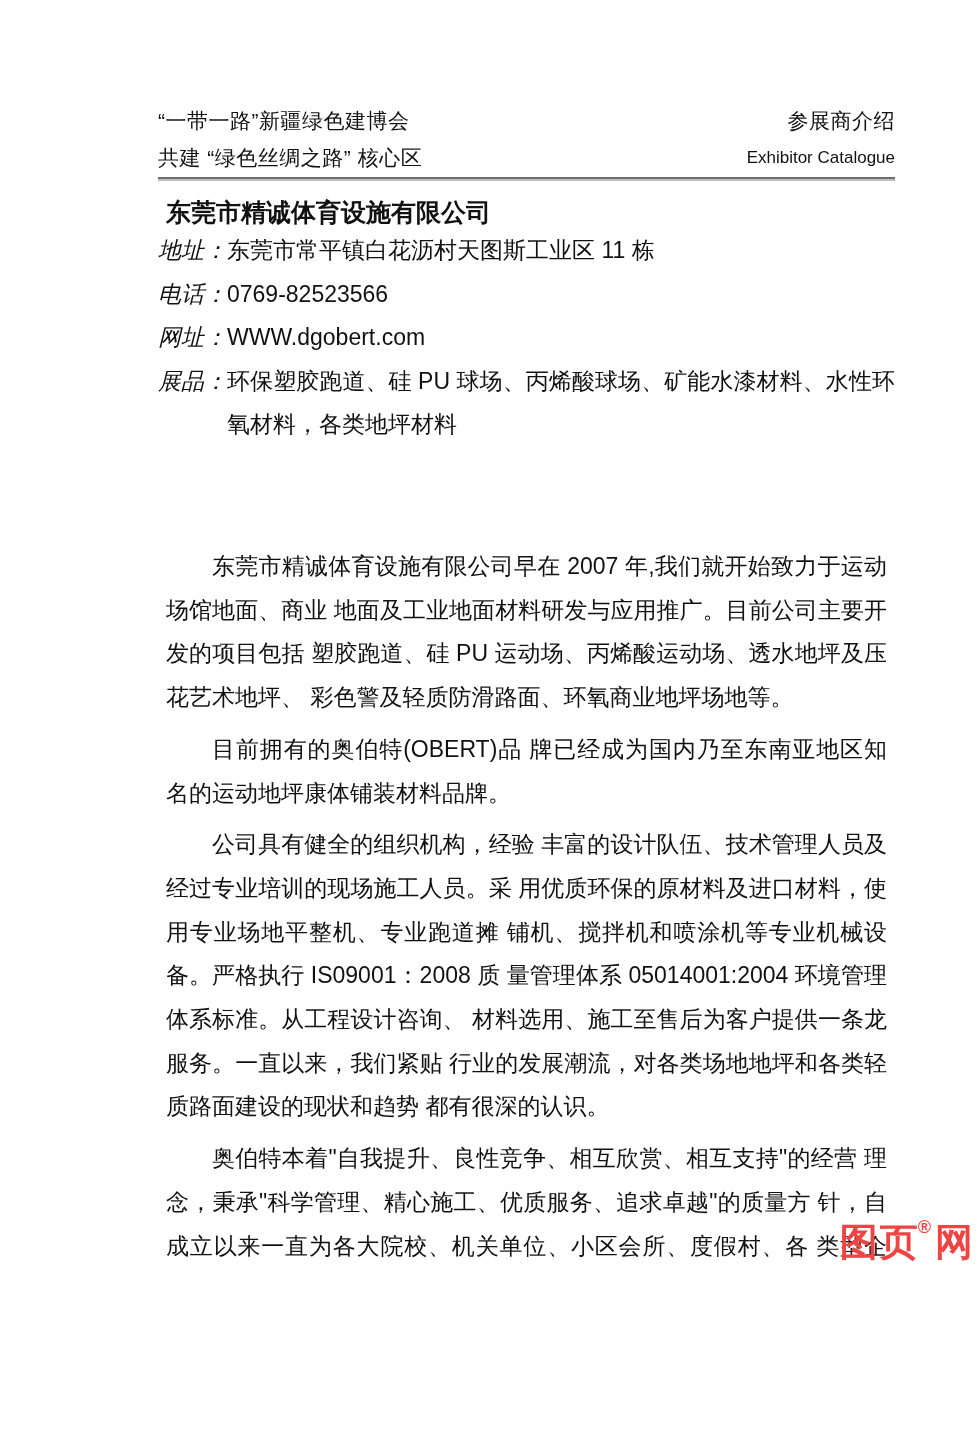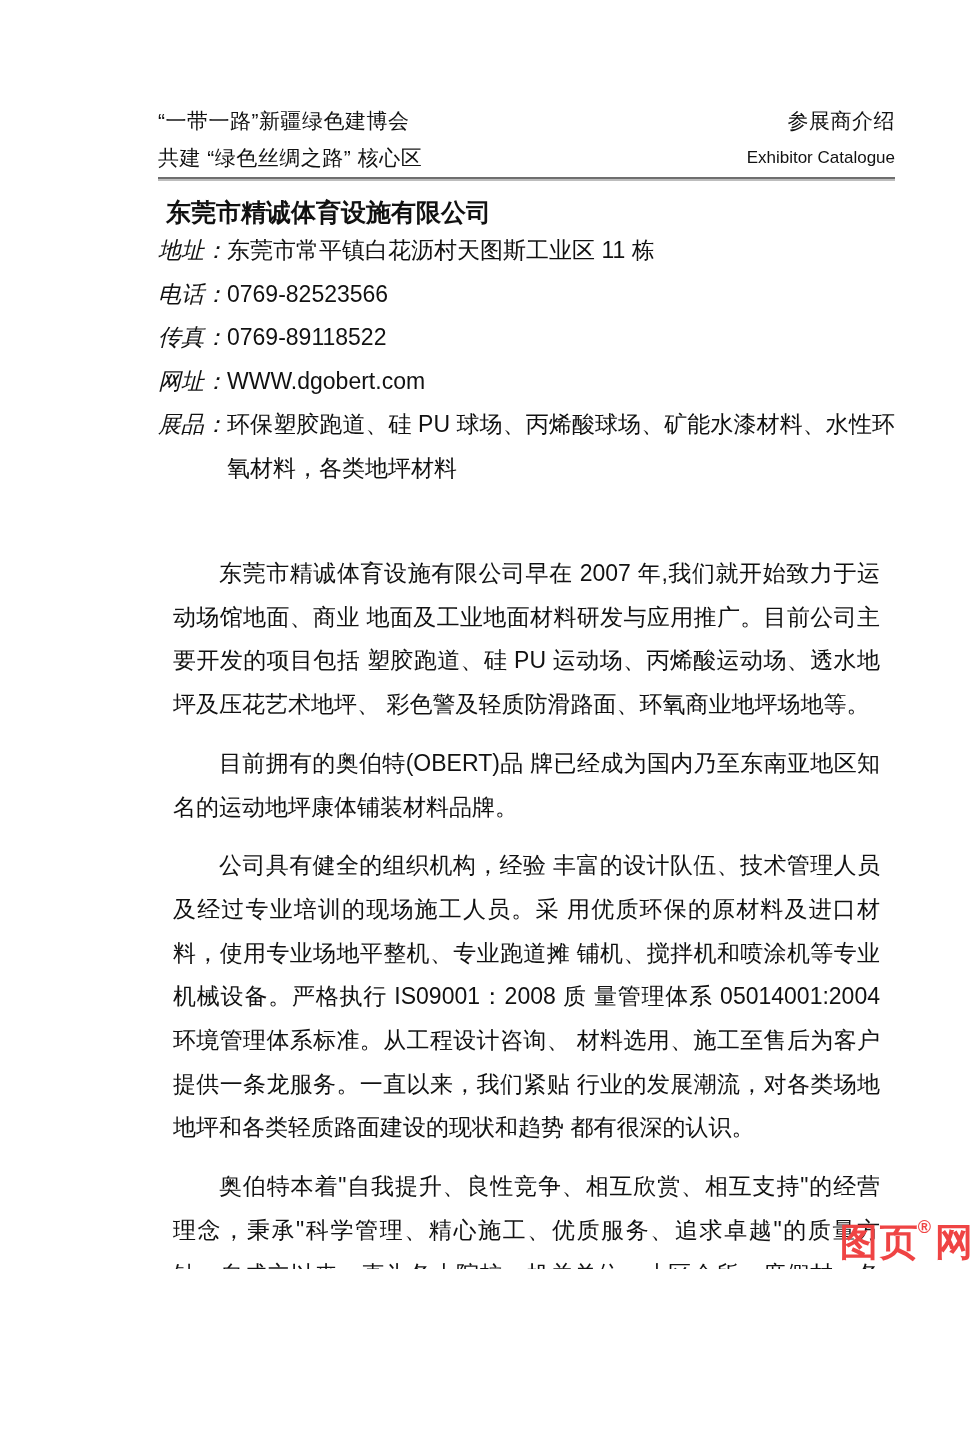--- a/index.html
+++ b/index.html
@@ -37,21 +37,21 @@
   }
   .info-row { display:flex; align-items:flex-start; }
   .info-label { white-space:nowrap;font-style:italic; }
   .info-value { flex:1; text-align:justify; }
   
   .body-text {
     position:absolute; left:158px; top:537px; width:737px;
     font-size:23px; line-height:43.7px;
   }
   .body-text p {
-    margin:15px; text-indent:2em; text-align:justify;
+    margin:8px; text-indent:2em; text-align:justify;
   }
   
   .footer-row {
     position:absolute; left:158px; top:1305px; width:737px;
     display:flex; justify-content:center; align-items:baseline;
     font-size:22px; line-height:40px;
   }
   .page-number { font-weight:normal; font-size:22px; letter-spacing:3px; padding-right:70px; }
   
   .watermark {
@@ -87,24 +87,20 @@
   <div class="info">
     <div class="info-row">
       <span class="info-label">地址：</span>
       <span class="info-value">东莞市常平镇白花沥村天图斯工业区 11 栋</span>
     </div>
     <div class="info-row">
       <span class="info-label">电话：</span>
       <span class="info-value">0769-82523566</span>
     </div>
     <div class="info-row">
-      <span class="info-label">传真：</span>
-      <span class="info-value">0769-89118522</span>
-    </div>
-    <div class="info-row">
       <span class="info-label">网址：</span>
       <span class="info-value">WWW.dgobert.com</span>
     </div>
     <div class="info-row">
       <span class="info-label">展品：</span>
       <span class="info-value">环保塑胶跑道、硅 PU 球场、丙烯酸球场、矿能水漆材料、水性环氧材料，各类地坪材料</span>
     </div>
   </div>
 
   <div class="body-text">

